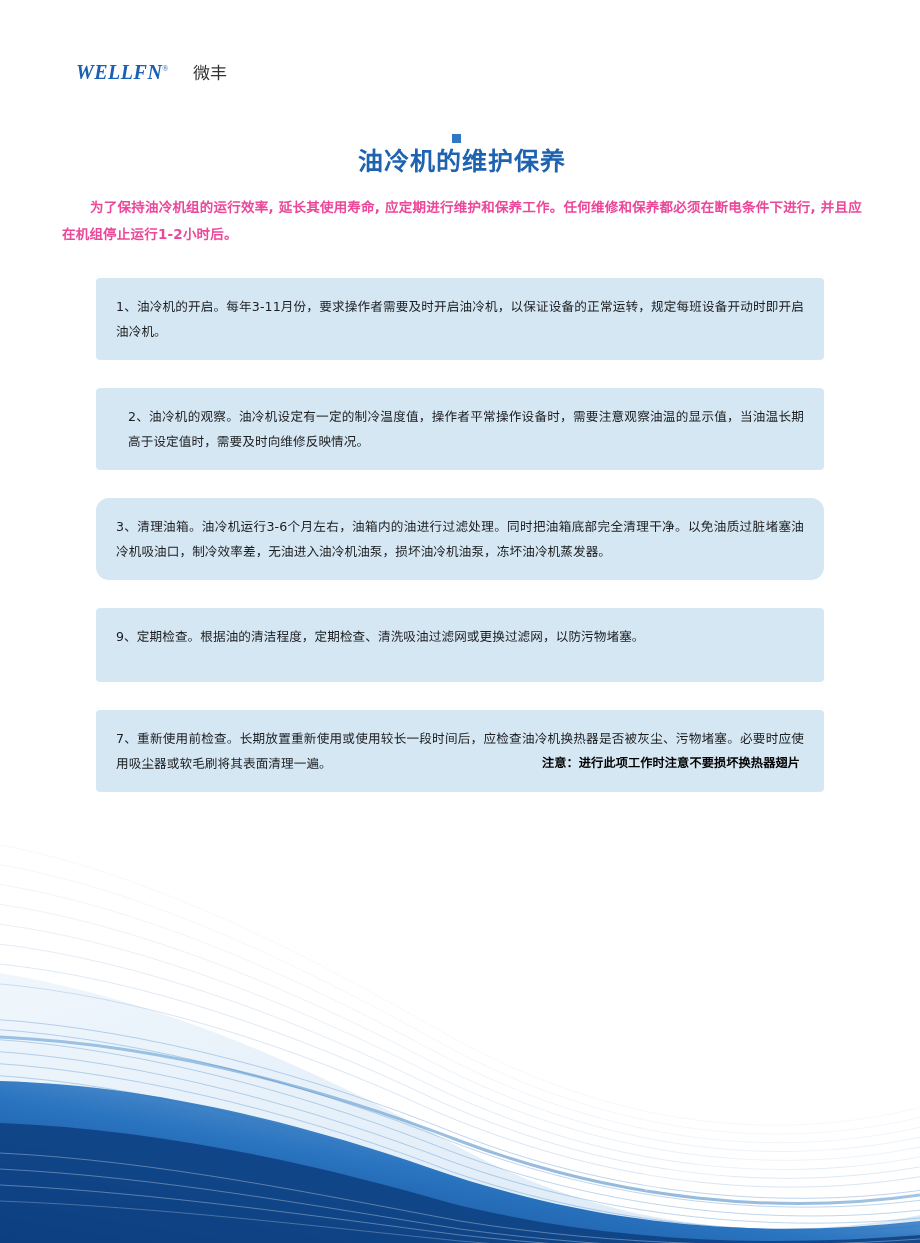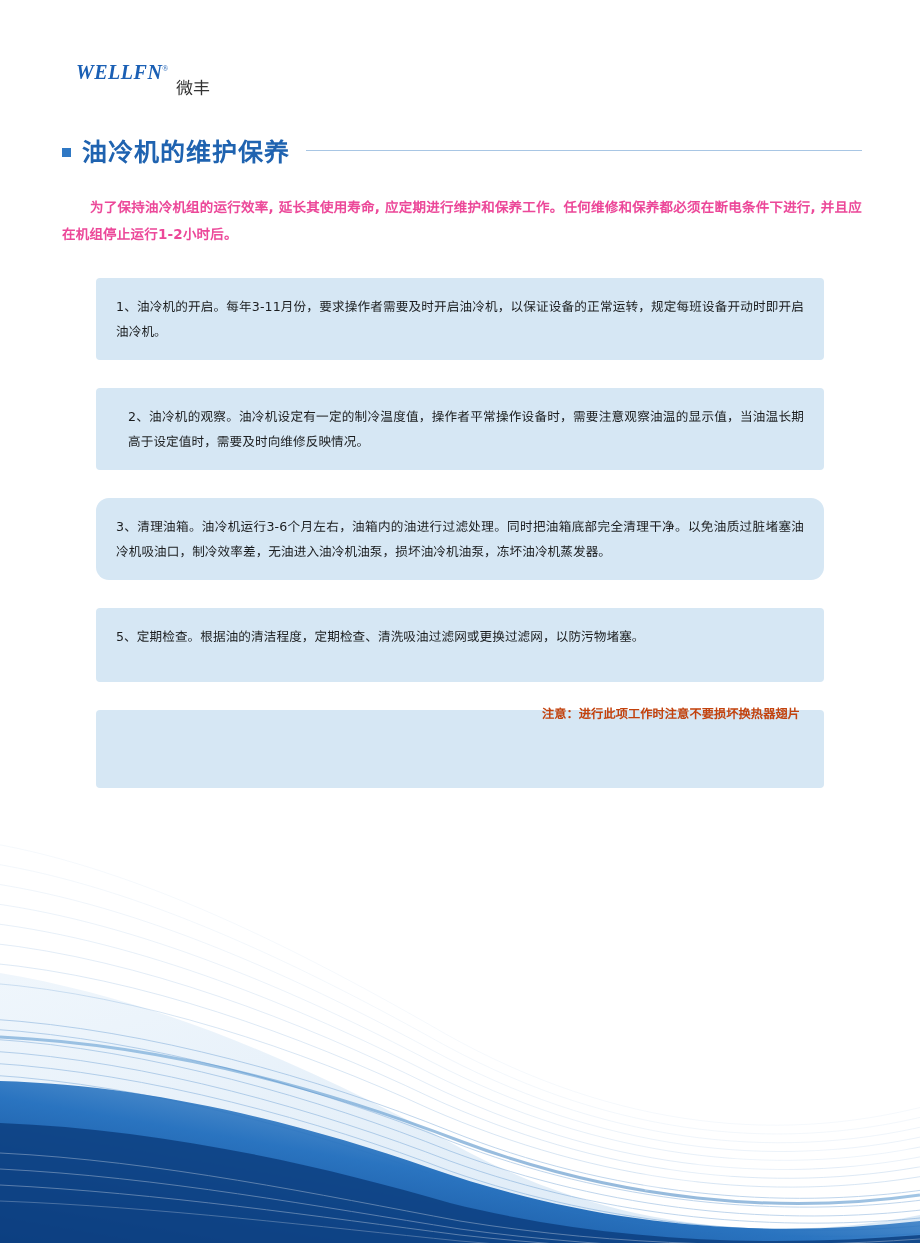--- a/index.html
+++ b/index.html
@@ -61,37 +61,38 @@
     margin-left: 14px;
   }
   .logo-reg {
     font-size: 8px;
     vertical-align: super;
     color: #1a5fb4;
     font-style: normal;
     font-weight: normal;
   }
   .logo-cn {
-    font-family: Liberation Sans, sans-serif;
+    font-family: Liberation Mono, monospace;
     font-size: 17px;
     color: #333333;
-    margin-left: 5px;
+    margin-left: 22px;
     line-height: 1;
     position: relative;
-    top: 18px;
+    top: 4px;
   }
 
   
   .title-row {
     position: absolute;
     left: 62px;
     top: 132px;
     width: 800px;
     display: flex;
     align-items: center;
+    flex-direction: column;
   }
   .title-bullet {
     width: 9px;
     height: 9px;
     background: #2f78c4;
     margin-right: 11px;
     flex: 0 0 auto;
     position: relative;
     top: 2px;
   }
@@ -141,21 +142,21 @@
     font-family: "DejaVu Sans", sans-serif;
     font-size: 12.6px;
     color: #1b1d1f;
     line-height: 1.95;
     text-align: justify;
     letter-spacing: 0.1px;
   }
   .card .note {
     display: block;
     text-align: right;
-    color: #c2410c;
+    color: #000000;
     font-weight: bold;
     font-size: 12.2px;
     margin-top: -24px;
     padding-right: 4px;
   }
   .card-inner { display: block; }
 
   
   .h-a { min-height: 74px; }
   .h-b { min-height: 74px; padding-left: 32px; }
@@ -248,24 +249,25 @@
       <div class="card h-b">
         <span class="card-inner">2、油冷机的观察。油冷机设定有一定的制冷温度值，操作者平常操作设备时，需要注意观察油温的显示值，当油温长期高于设定值时，需要及时向维修反映情况。</span>
       </div>
 
       <div class="card h-c">
         <span class="card-inner">3、清理油箱。油冷机运行3-6个月左右，油箱内的油进行过滤处理。同时把油箱底部完全清理干净。以免油质过脏堵塞油冷机吸油口，制冷效率差，无油进入油冷机油泵，损坏油冷机油泵，冻坏油冷机蒸发器。</span>
       </div>
 
 
       <div class="card h-e">
-        <span class="card-inner">5、定期检查。根据油的清洁程度，定期检查、清洗吸油过滤网或更换过滤网，以防污物堵塞。</span>
+        <span class="card-inner">9、定期检查。根据油的清洁程度，定期检查、清洗吸油过滤网或更换过滤网，以防污物堵塞。</span>
       </div>
 
 
       <div class="card h-g">
+        <span class="card-inner">7、重新使用前检查。长期放置重新使用或使用较长一段时间后，应检查油冷机换热器是否被灰尘、污物堵塞。必要时应使用吸尘器或软毛刷将其表面清理一遍。</span>
         <span class="note">注意：进行此项工作时注意不要损坏换热器翅片</span>
       </div>
 
     </div>
 
   </div>
 </div>
 
 </body></html>

